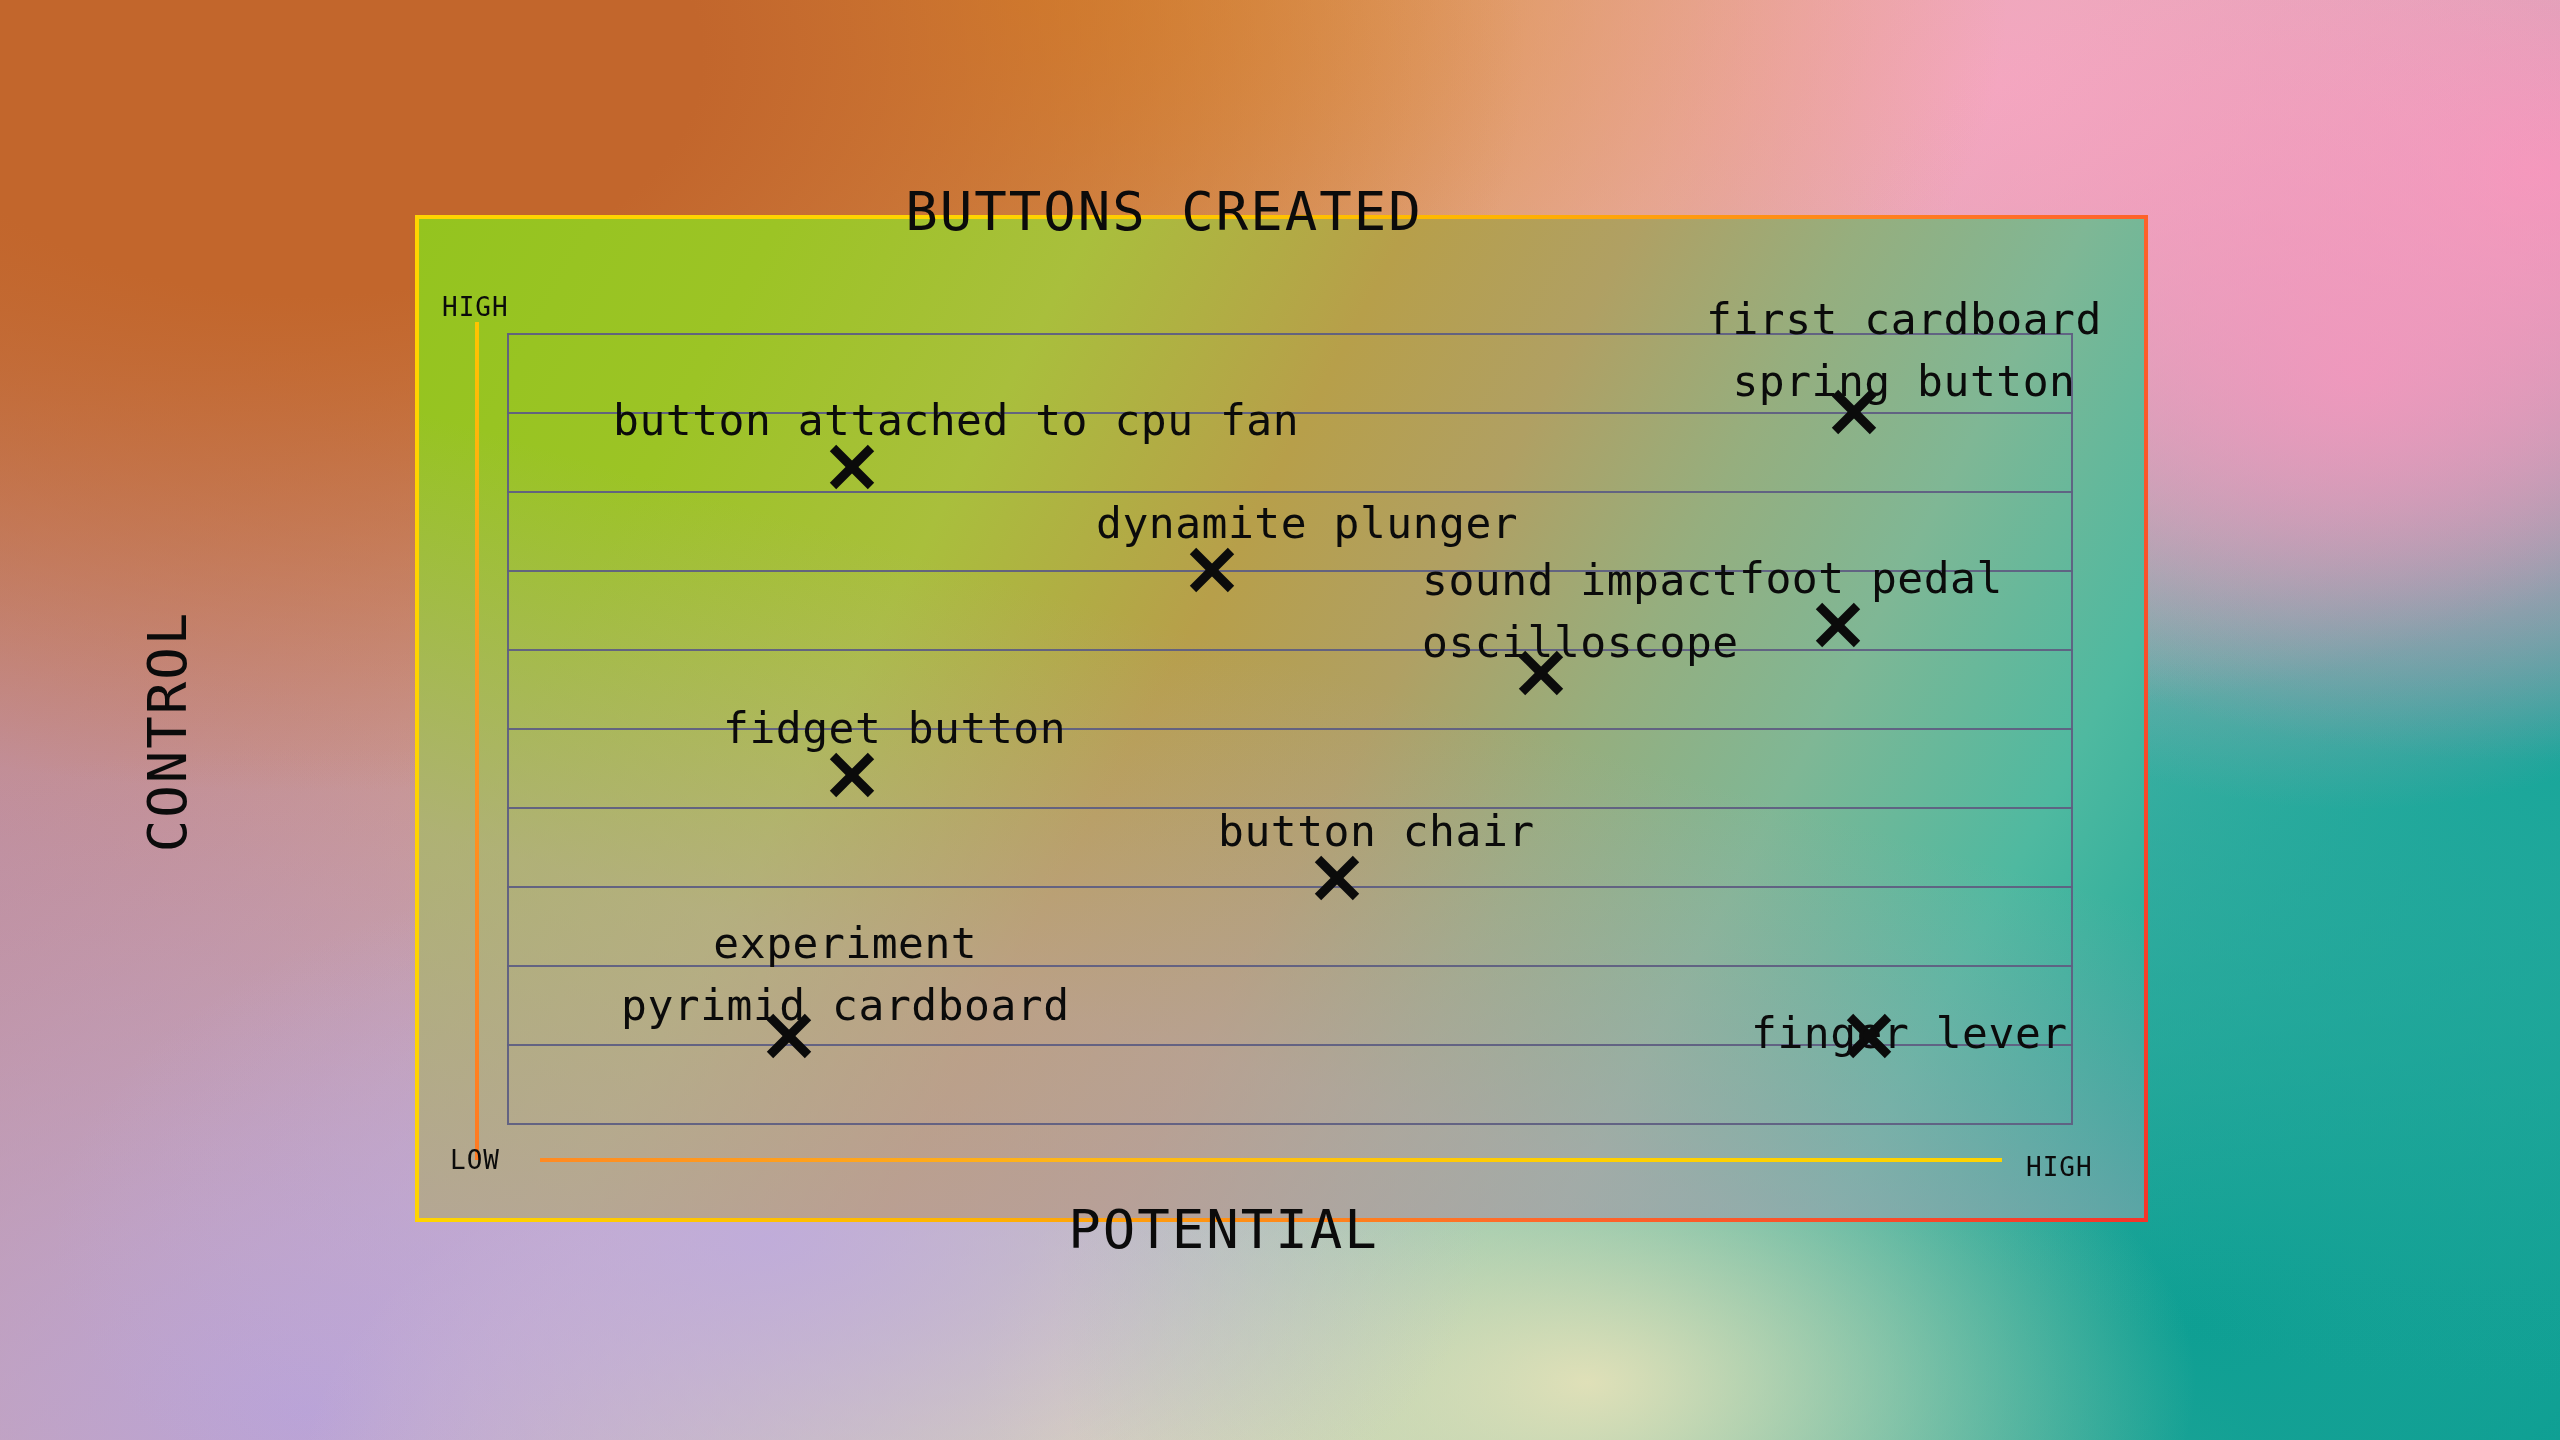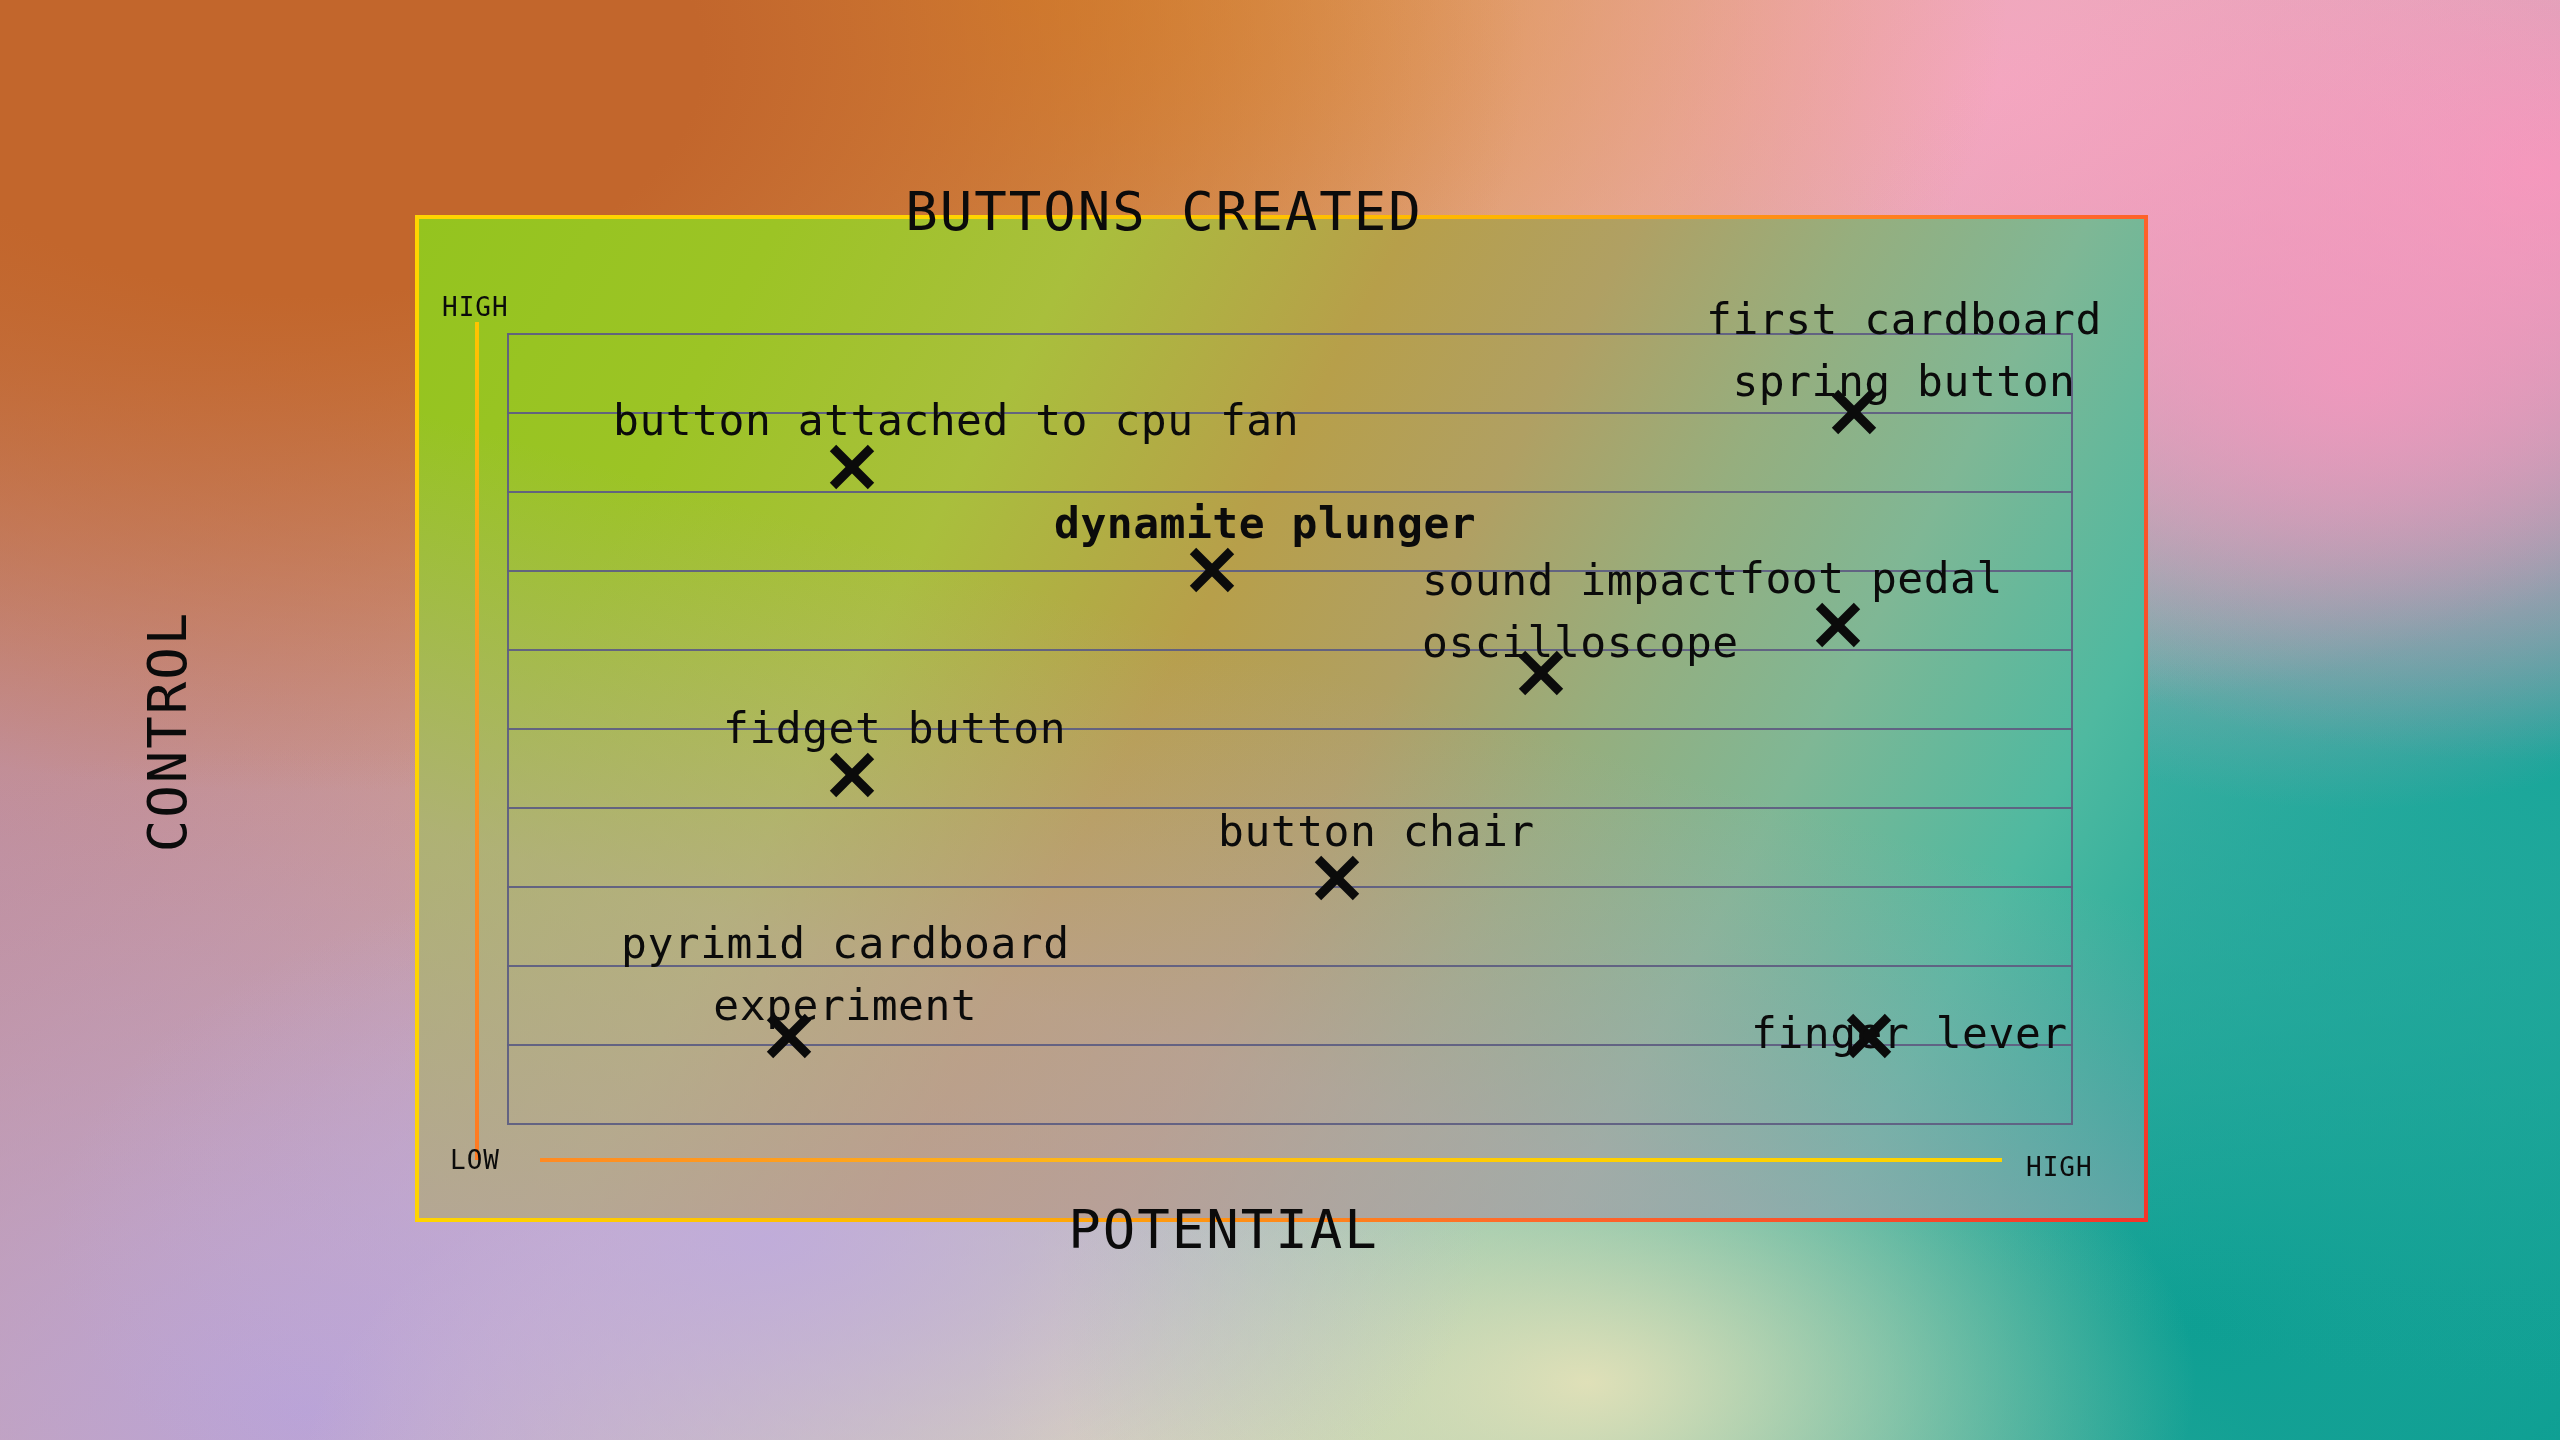--- a/index.html
+++ b/index.html
@@ -137,21 +137,21 @@
         <line x1="46" y1="8" x2="8" y2="46" stroke="#0b0b0b" stroke-width="9" stroke-linecap="butt"></line>
       </svg>
     </div>
     <div class="txt ptlabel" style="text-align: center; left: 1706px; top: 289px; visibility: visible;"><div>first cardboard</div><div>spring button</div></div>
     <div class="marker" style="left: 1184.7px; top: 543px;">
       <svg width="54" height="54" viewBox="0 0 54 54">
         <line x1="8" y1="8" x2="46" y2="46" stroke="#0b0b0b" stroke-width="9" stroke-linecap="butt"></line>
         <line x1="46" y1="8" x2="8" y2="46" stroke="#0b0b0b" stroke-width="9" stroke-linecap="butt"></line>
       </svg>
     </div>
-    <div class="txt ptlabel" style="text-align: left; left: 1054px; top: 493px; visibility: visible; font-weight: bold;"><div>dynamite plunger</div></div>
+    <div class="txt ptlabel" style="text-align: left; left: 1096px; top: 493px; visibility: visible;"><div>dynamite plunger</div></div>
     <div class="marker" style="left: 1811.1px; top: 598.3px;">
       <svg width="54" height="54" viewBox="0 0 54 54">
         <line x1="8" y1="8" x2="46" y2="46" stroke="#0b0b0b" stroke-width="9" stroke-linecap="butt"></line>
         <line x1="46" y1="8" x2="8" y2="46" stroke="#0b0b0b" stroke-width="9" stroke-linecap="butt"></line>
       </svg>
     </div>
     <div class="txt ptlabel" style="text-align: center; left: 1739px; top: 548px; visibility: visible;"><div>foot pedal</div></div>
     <div class="marker" style="left: 1513.56px; top: 645.7px;">
       <svg width="54" height="54" viewBox="0 0 54 54">
         <line x1="8" y1="8" x2="46" y2="46" stroke="#0b0b0b" stroke-width="9" stroke-linecap="butt"></line>
@@ -179,14 +179,14 @@
         <line x1="46" y1="8" x2="8" y2="46" stroke="#0b0b0b" stroke-width="9" stroke-linecap="butt"></line>
       </svg>
     </div>
     <div class="txt ptlabel" style="text-align: center; left: 1751px; top: 1003px; visibility: visible;"><div>finger lever</div></div>
     <div class="marker" style="left: 761.88px; top: 1009.1px;">
       <svg width="54" height="54" viewBox="0 0 54 54">
         <line x1="8" y1="8" x2="46" y2="46" stroke="#0b0b0b" stroke-width="9" stroke-linecap="butt"></line>
         <line x1="46" y1="8" x2="8" y2="46" stroke="#0b0b0b" stroke-width="9" stroke-linecap="butt"></line>
       </svg>
     </div>
-    <div class="txt ptlabel" style="text-align: center; left: 621px; top: 913px; visibility: visible;"><div>pyrimid cardboard</div><div>experiment</div></div>
+    <div class="txt ptlabel" style="text-align: center; left: 621px; top: 913px; visibility: visible;"><div>experiment</div><div>pyrimid cardboard</div></div>
   </div>
 
 </body></html>

